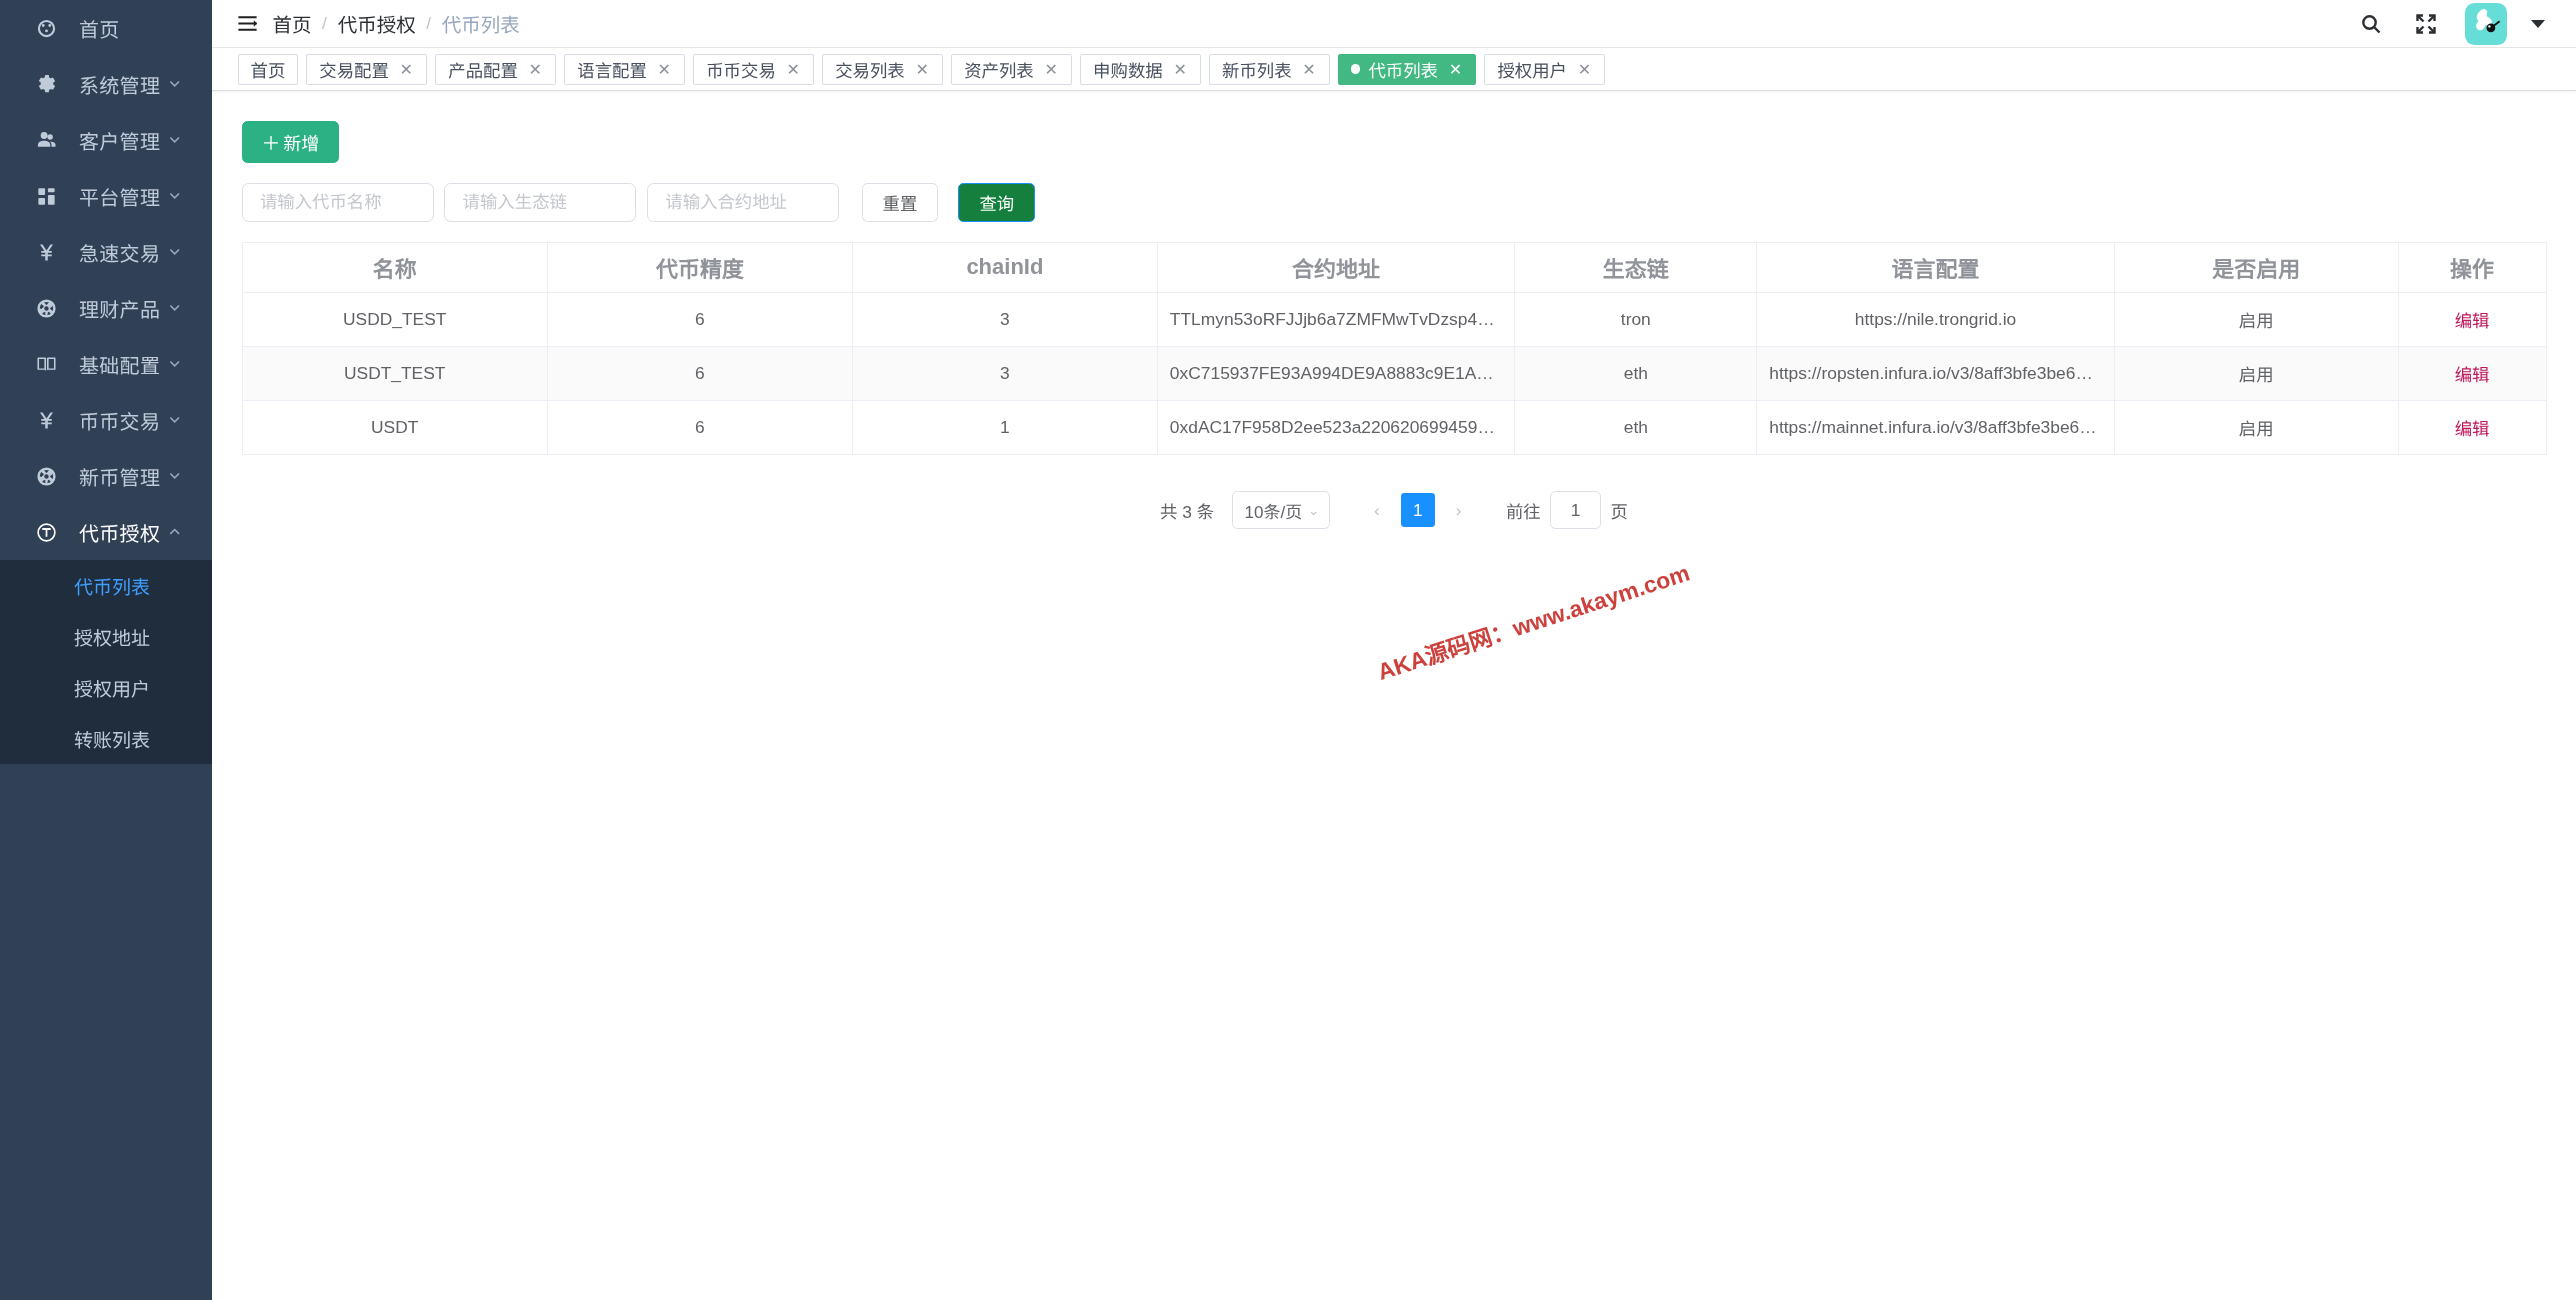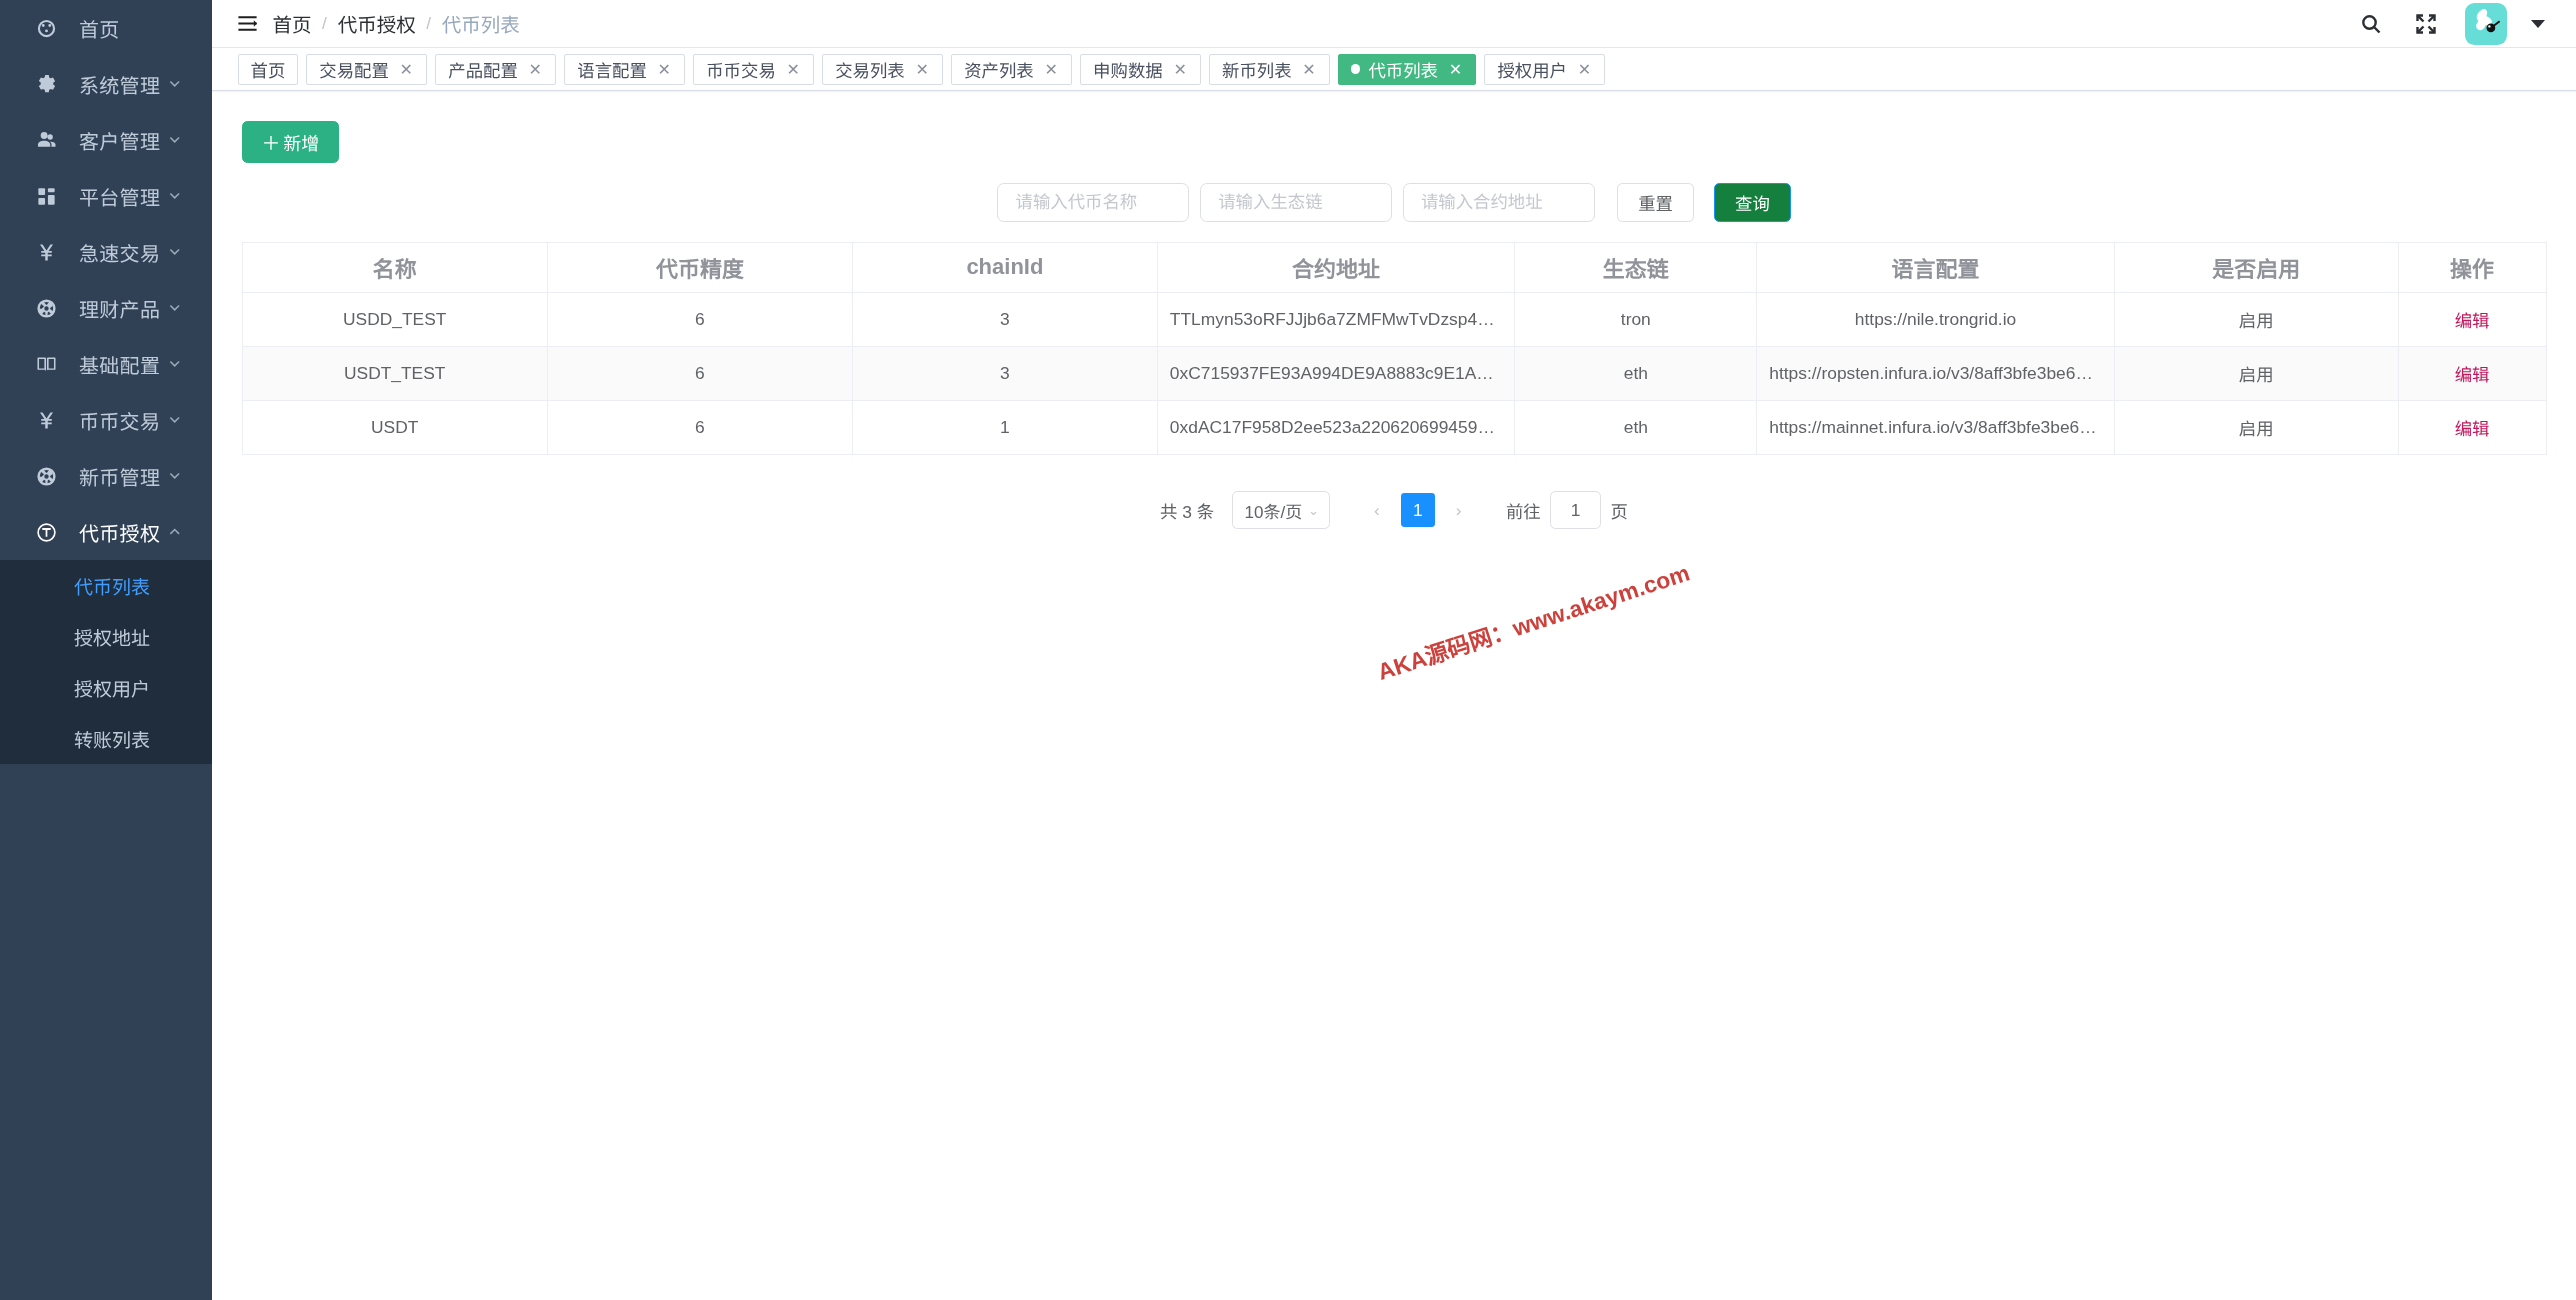--- a/index.html
+++ b/index.html
@@ -155,21 +155,21 @@
     display: inline-flex; align-items: center; justify-content: center;
     font-size: 17.4px; border-radius: 5.4px; cursor: pointer; white-space: nowrap;
     border: 0.7px solid transparent; font-family: inherit;
   }
   #btn-add {
     background: #2bb183; border-color: #2bb183; color: #fff;
     height: 42px; padding: 0 19px; font-size: 18px;
   }
   #btn-add .plus { margin-right: 2.7px; font-size: 19px; }
 
-  #filter-row { display: flex; align-items: center; margin-top: 20px; gap: 10.7px; justify-content: center; }
+  #filter-row { display: flex; align-items: center; margin-top: 20px; gap: 10.7px; }
   .inp {
     height: 39px; width: 192px;
     border: 0.7px solid #dcdfe6; border-radius: 6.7px;
     padding: 0 17.4px; font-size: 17.4px; color: #606266;
     background: #fff; font-family: inherit; outline: none;
   }
   .inp::placeholder { color: #c4c7ce; }
   #btn-reset {
     height: 39px; padding: 0 20px; background: #fff;
     border: 0.7px solid #dcdfe6; color: #606266; border-radius: 5.4px;

